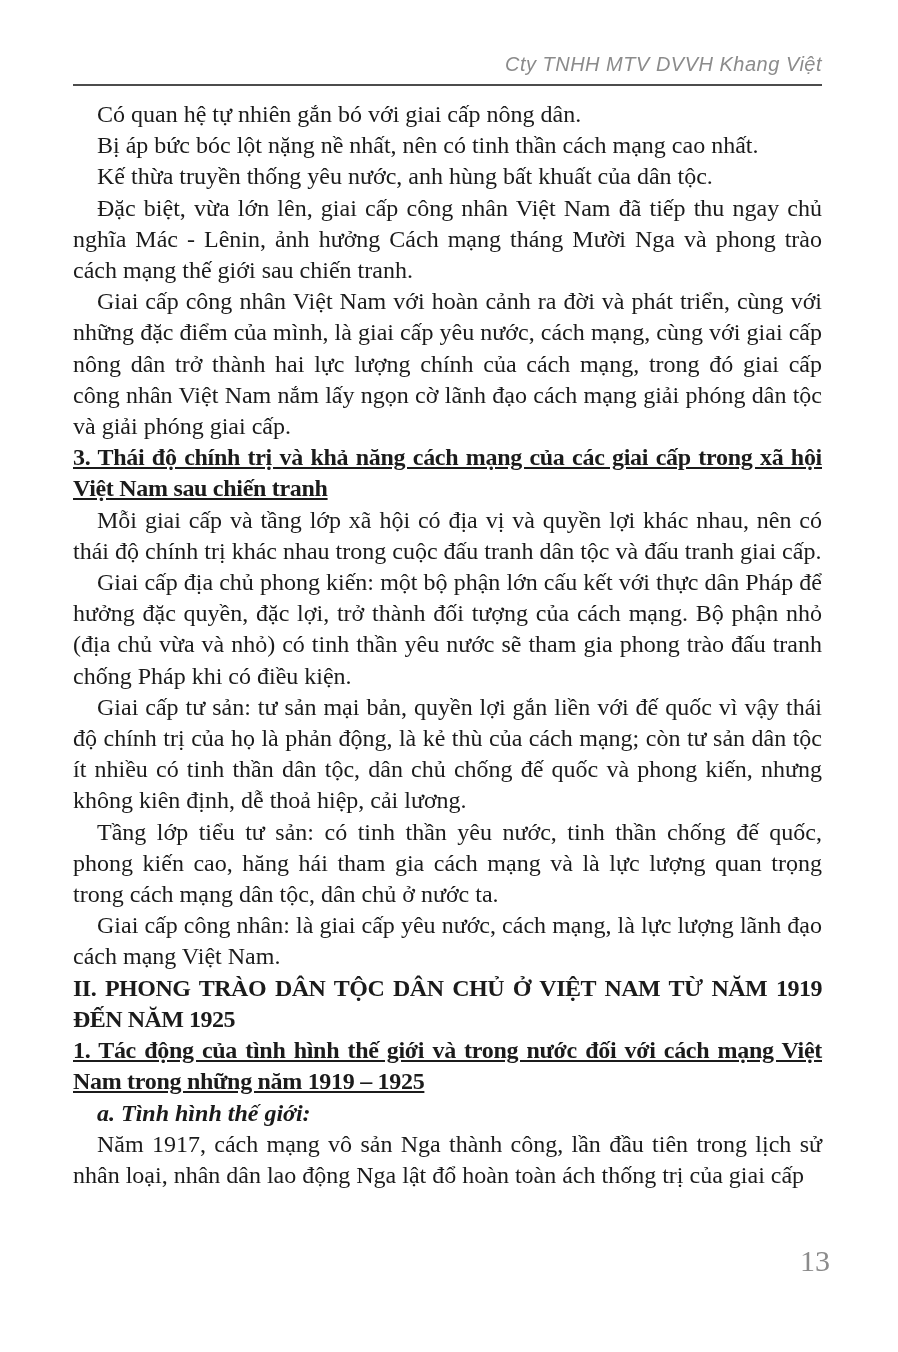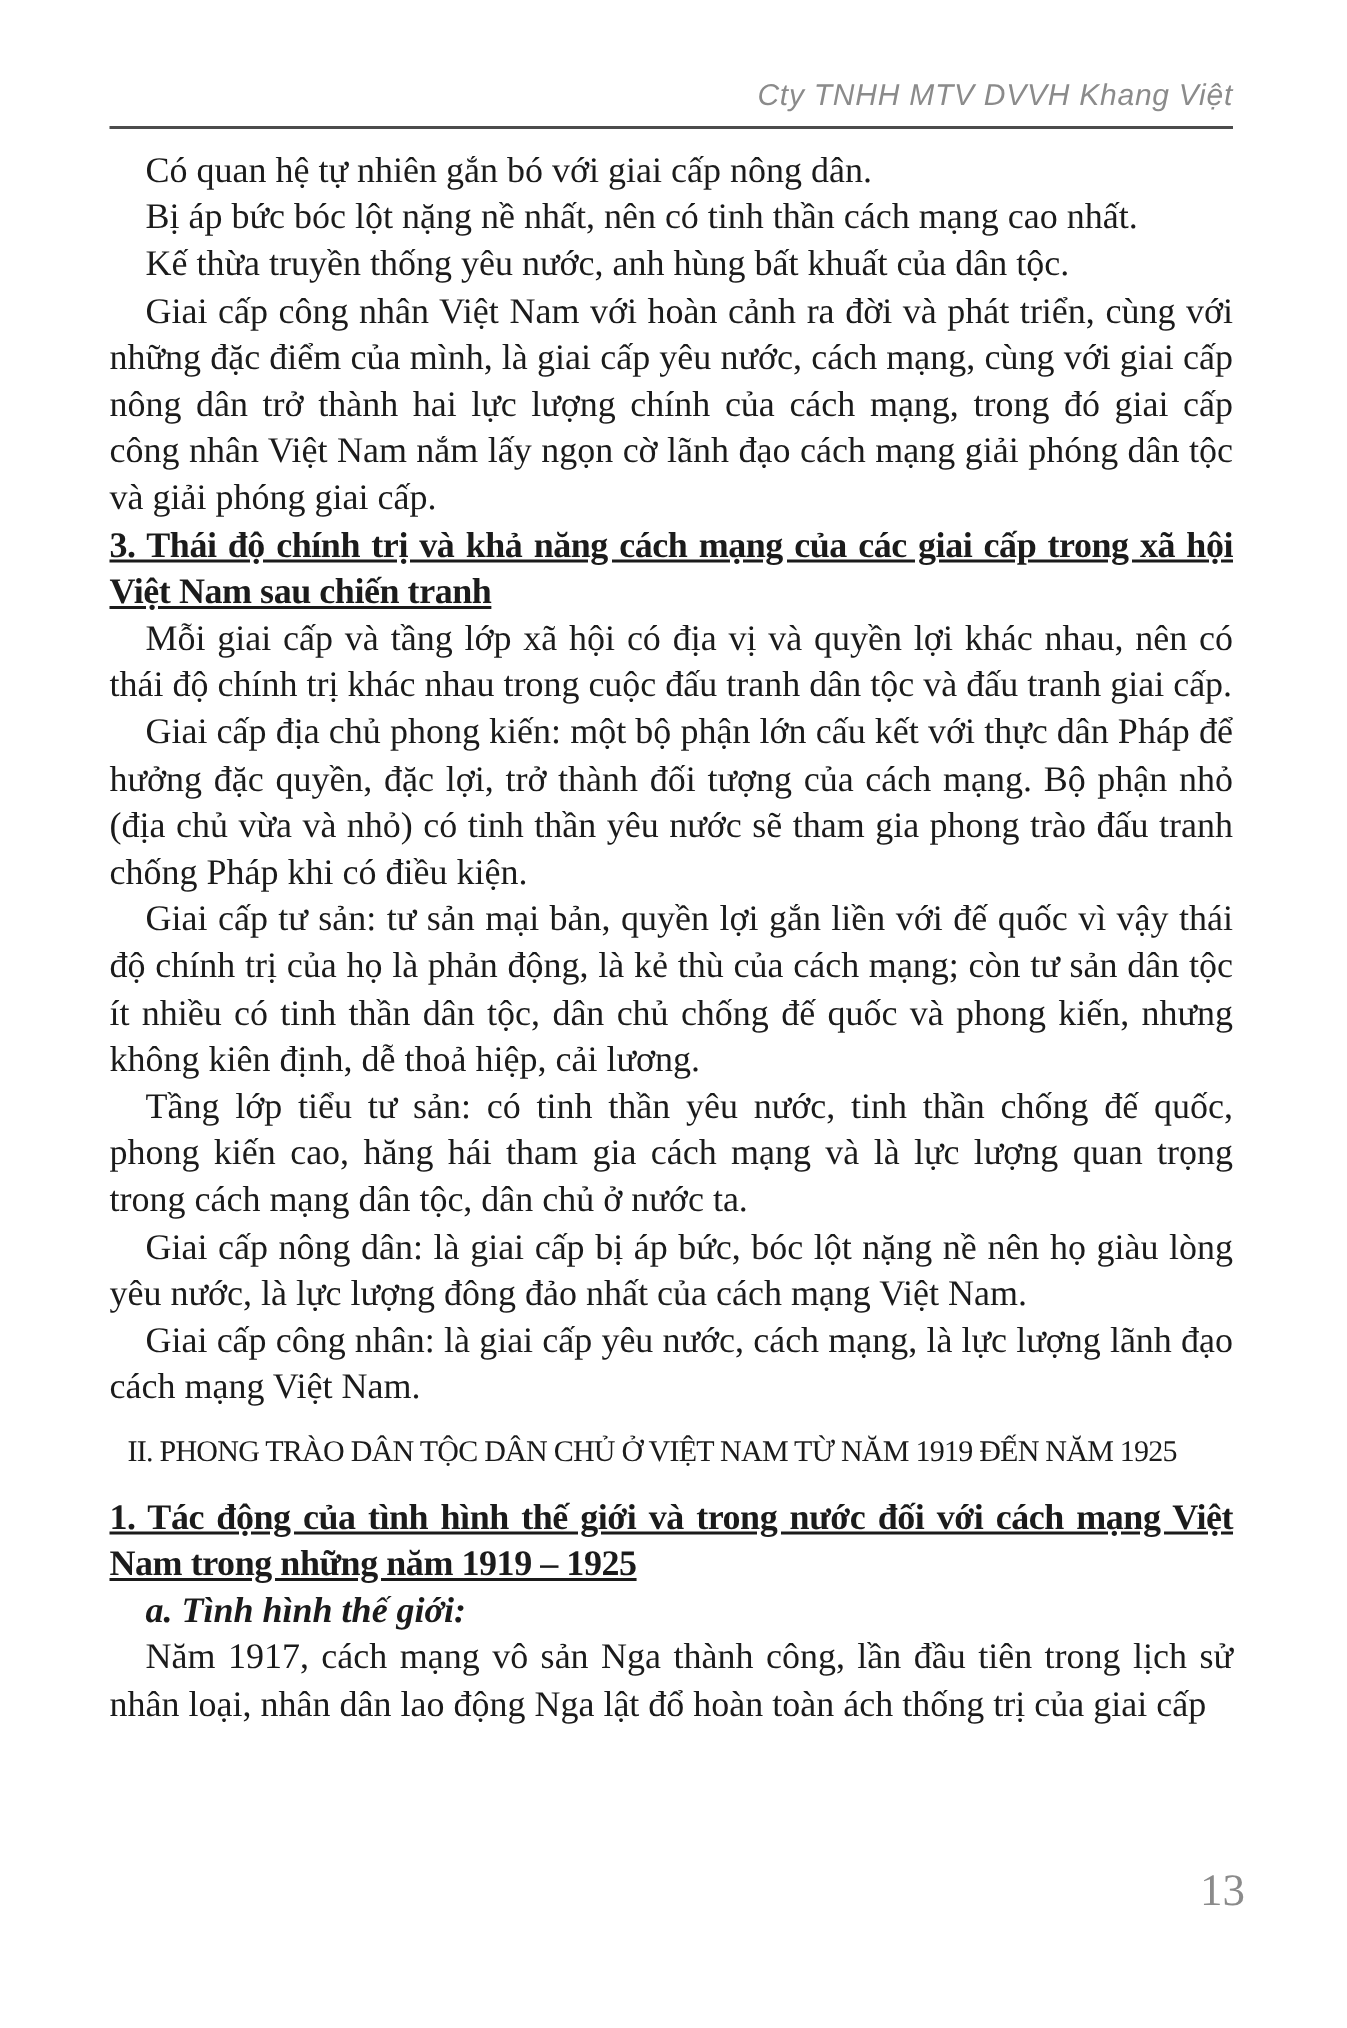--- a/index.html
+++ b/index.html
@@ -49,23 +49,23 @@
     text-indent: 24px;
   }
   .heading {
     margin: 0;
     font-weight: bold;
     font-size: 24px;
     letter-spacing: -0.3px;
     text-decoration: underline;
   }
   .heading-caps {
-    margin: 12px;
-    font-weight: normal;
-    font-size: 20px;
+    margin: 0;
+    font-weight: bold;
+    font-size: 24px;
     letter-spacing: -0.5px;
   }
   .subheading {
     margin: 0;
     font-weight: bold;
     font-style: italic;
     text-indent: 24px;
   }
   .page-number {
     position: absolute;
@@ -81,27 +81,27 @@
 <div class="page">
 
   <div class="header-company">Cty TNHH MTV DVVH Khang Việt</div>
 
   <div class="header-rule"></div>
 
   <div class="content">
     <p class="para">Có quan hệ tự nhiên gắn bó với giai cấp nông dân.</p>
     <p class="para">Bị áp bức bóc lột nặng nề nhất, nên có tinh thần cách mạng cao nhất.</p>
     <p class="para">Kế thừa truyền thống yêu nước, anh hùng bất khuất của dân tộc.</p>
+    <p class="para">Đặc biệt, vừa lớn lên, giai cấp công nhân Việt Nam đã tiếp thu ngay chủ nghĩa Mác - Lênin, ảnh hưởng Cách mạng tháng Mười Nga và phong trào cách mạng thế giới sau chiến tranh.</p>
     <p class="para">Giai cấp công nhân Việt Nam với hoàn cảnh ra đời và phát triển, cùng với những đặc điểm của mình, là giai cấp yêu nước, cách mạng, cùng với giai cấp nông dân trở thành hai lực lượng chính của cách mạng, trong đó giai cấp công nhân Việt Nam nắm lấy ngọn cờ lãnh đạo cách mạng giải phóng dân tộc và giải phóng giai cấp.</p>
     <h3 class="heading">3. Thái độ chính trị và khả năng cách mạng của các giai cấp trong xã hội Việt Nam sau chiến tranh</h3>
     <p class="para">Mỗi giai cấp và tầng lớp xã hội có địa vị và quyền lợi khác nhau, nên có thái độ chính trị khác nhau trong cuộc đấu tranh dân tộc và đấu tranh giai cấp.</p>
     <p class="para">Giai cấp địa chủ phong kiến: một bộ phận lớn cấu kết với thực dân Pháp để hưởng đặc quyền, đặc lợi, trở thành đối tượng của cách mạng. Bộ phận nhỏ (địa chủ vừa và nhỏ) có tinh thần yêu nước sẽ tham gia phong trào đấu tranh chống Pháp khi có điều kiện.</p>
     <p class="para">Giai cấp tư sản: tư sản mại bản, quyền lợi gắn liền với đế quốc vì vậy thái độ chính trị của họ là phản động, là kẻ thù của cách mạng; còn tư sản dân tộc ít nhiều có tinh thần dân tộc, dân chủ chống đế quốc và phong kiến, nhưng không kiên định, dễ thoả hiệp, cải lương.</p>
     <p class="para">Tầng lớp tiểu tư sản: có tinh thần yêu nước, tinh thần chống đế quốc, phong kiến cao, hăng hái tham gia cách mạng và là lực lượng quan trọng trong cách mạng dân tộc, dân chủ ở nước ta.</p>
-    <p class="para">Giai cấp nông dân: là giai cấp bị áp bức, bóc lột nặng nề nên họ giàu lòng yêu nước, là lực lượng đông đảo nhất của cách mạng Việt Nam.</p>
     <p class="para">Giai cấp công nhân: là giai cấp yêu nước, cách mạng, là lực lượng lãnh đạo cách mạng Việt Nam.</p>
     <h2 class="heading-caps">II. PHONG TRÀO DÂN TỘC DÂN CHỦ Ở VIỆT NAM TỪ NĂM 1919 ĐẾN NĂM 1925</h2>
     <h3 class="heading">1. Tác động của tình hình thế giới và trong nước đối với cách mạng Việt Nam trong những năm 1919 – 1925</h3>
     <h4 class="subheading">a. Tình hình thế giới:</h4>
     <p class="para">Năm 1917, cách mạng vô sản Nga thành công, lần đầu tiên trong lịch sử nhân loại, nhân dân lao động Nga lật đổ hoàn toàn ách thống trị của giai cấp</p>
   </div>
 
   <div class="page-number">13</div>
 
 </div>

